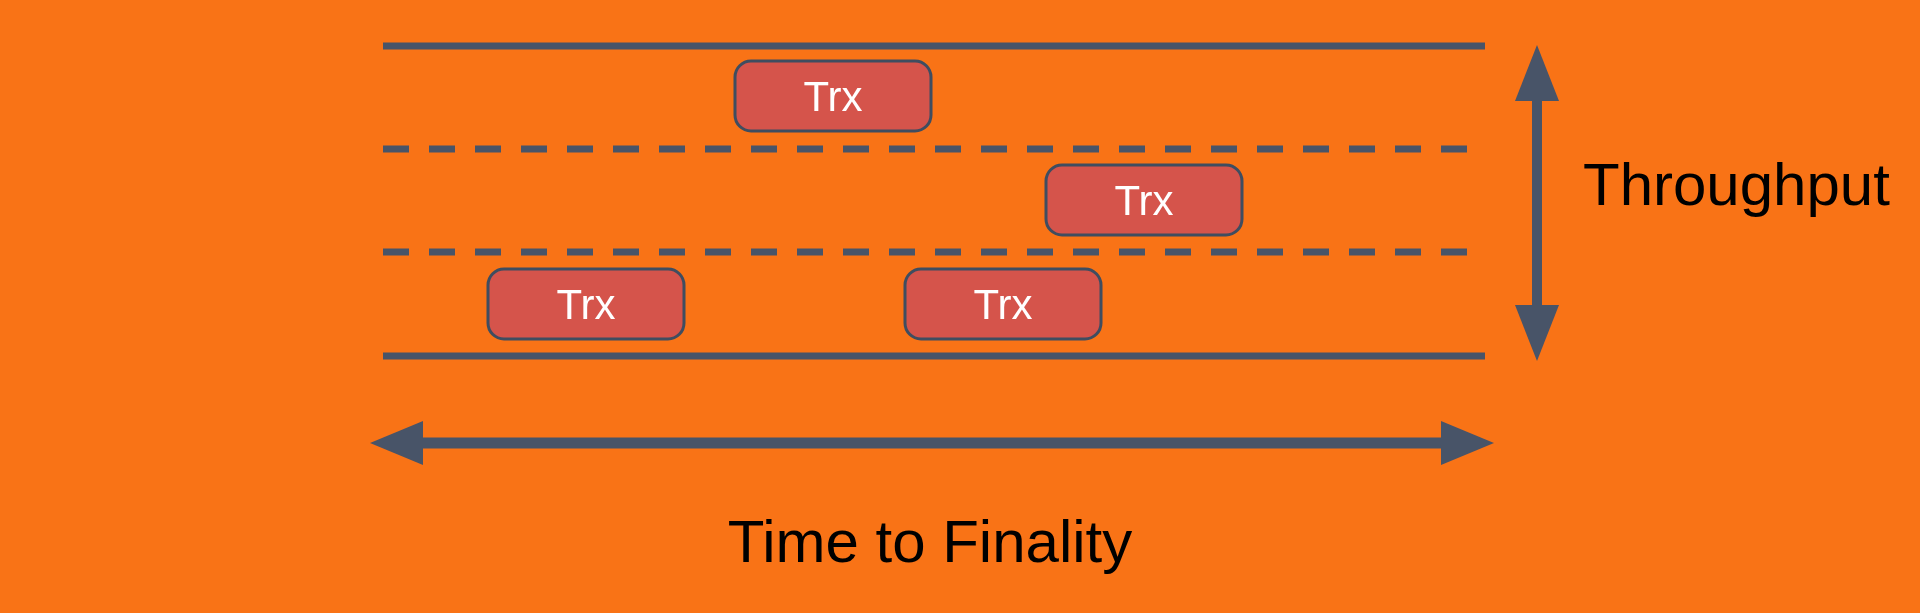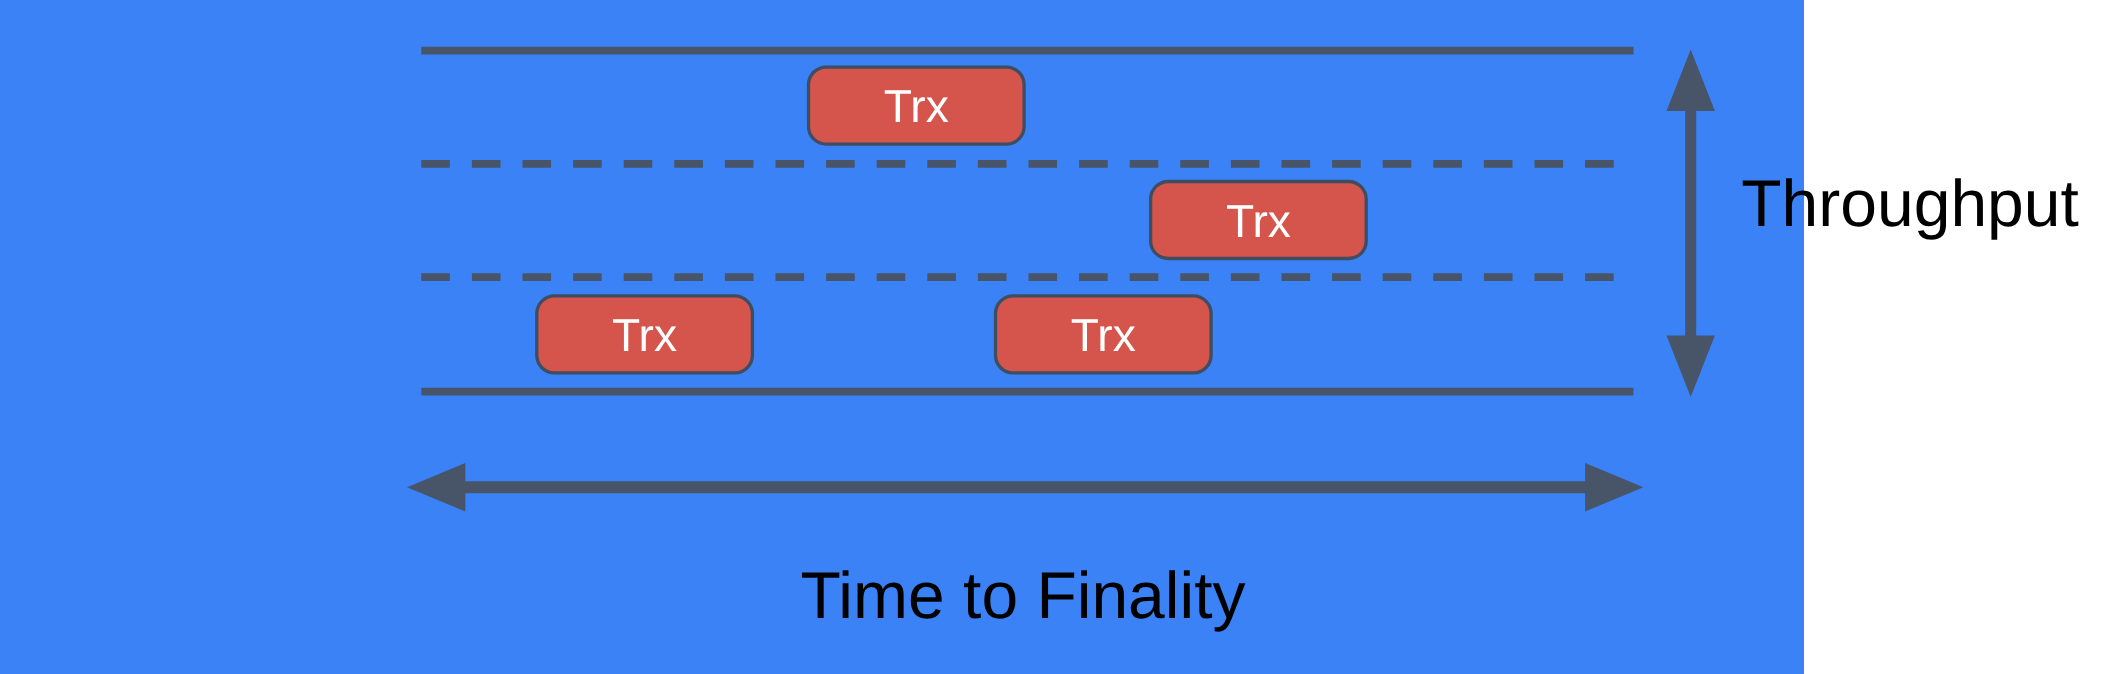--- a/index.html
+++ b/index.html
@@ -6,23 +6,23 @@
     margin: 0;
     padding: 0;
     background: #ffffff;
     width: 1920px;
     height: 613px;
     overflow: hidden;
     font-family: "Liberation Sans", sans-serif;
   }
   .stage {
     position: relative;
-    width: 1640px;
+    width: 1920px;
     height: 613px;
-    background: #3b82f6;
+    background: #f97316;
     text-align: center;
   }
   svg {
     display: block;
   }
   .axis-label {
     font-family: "Liberation Sans", sans-serif;
     font-size: 60px;
     font-weight: 400;
   }

